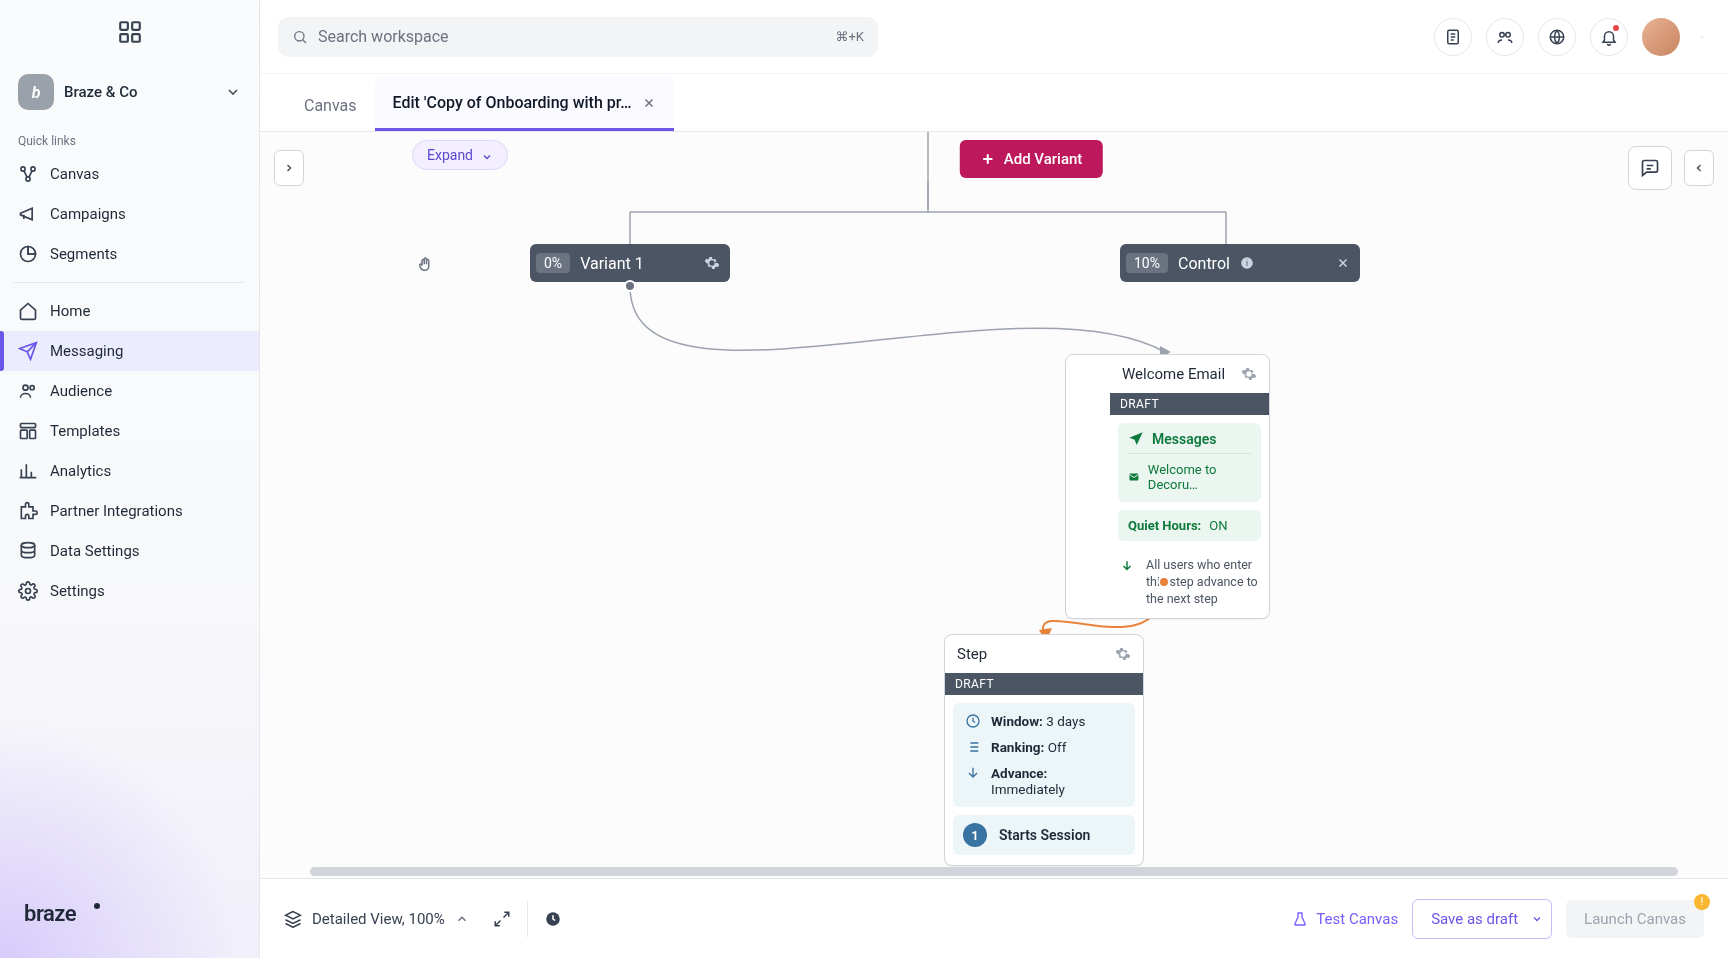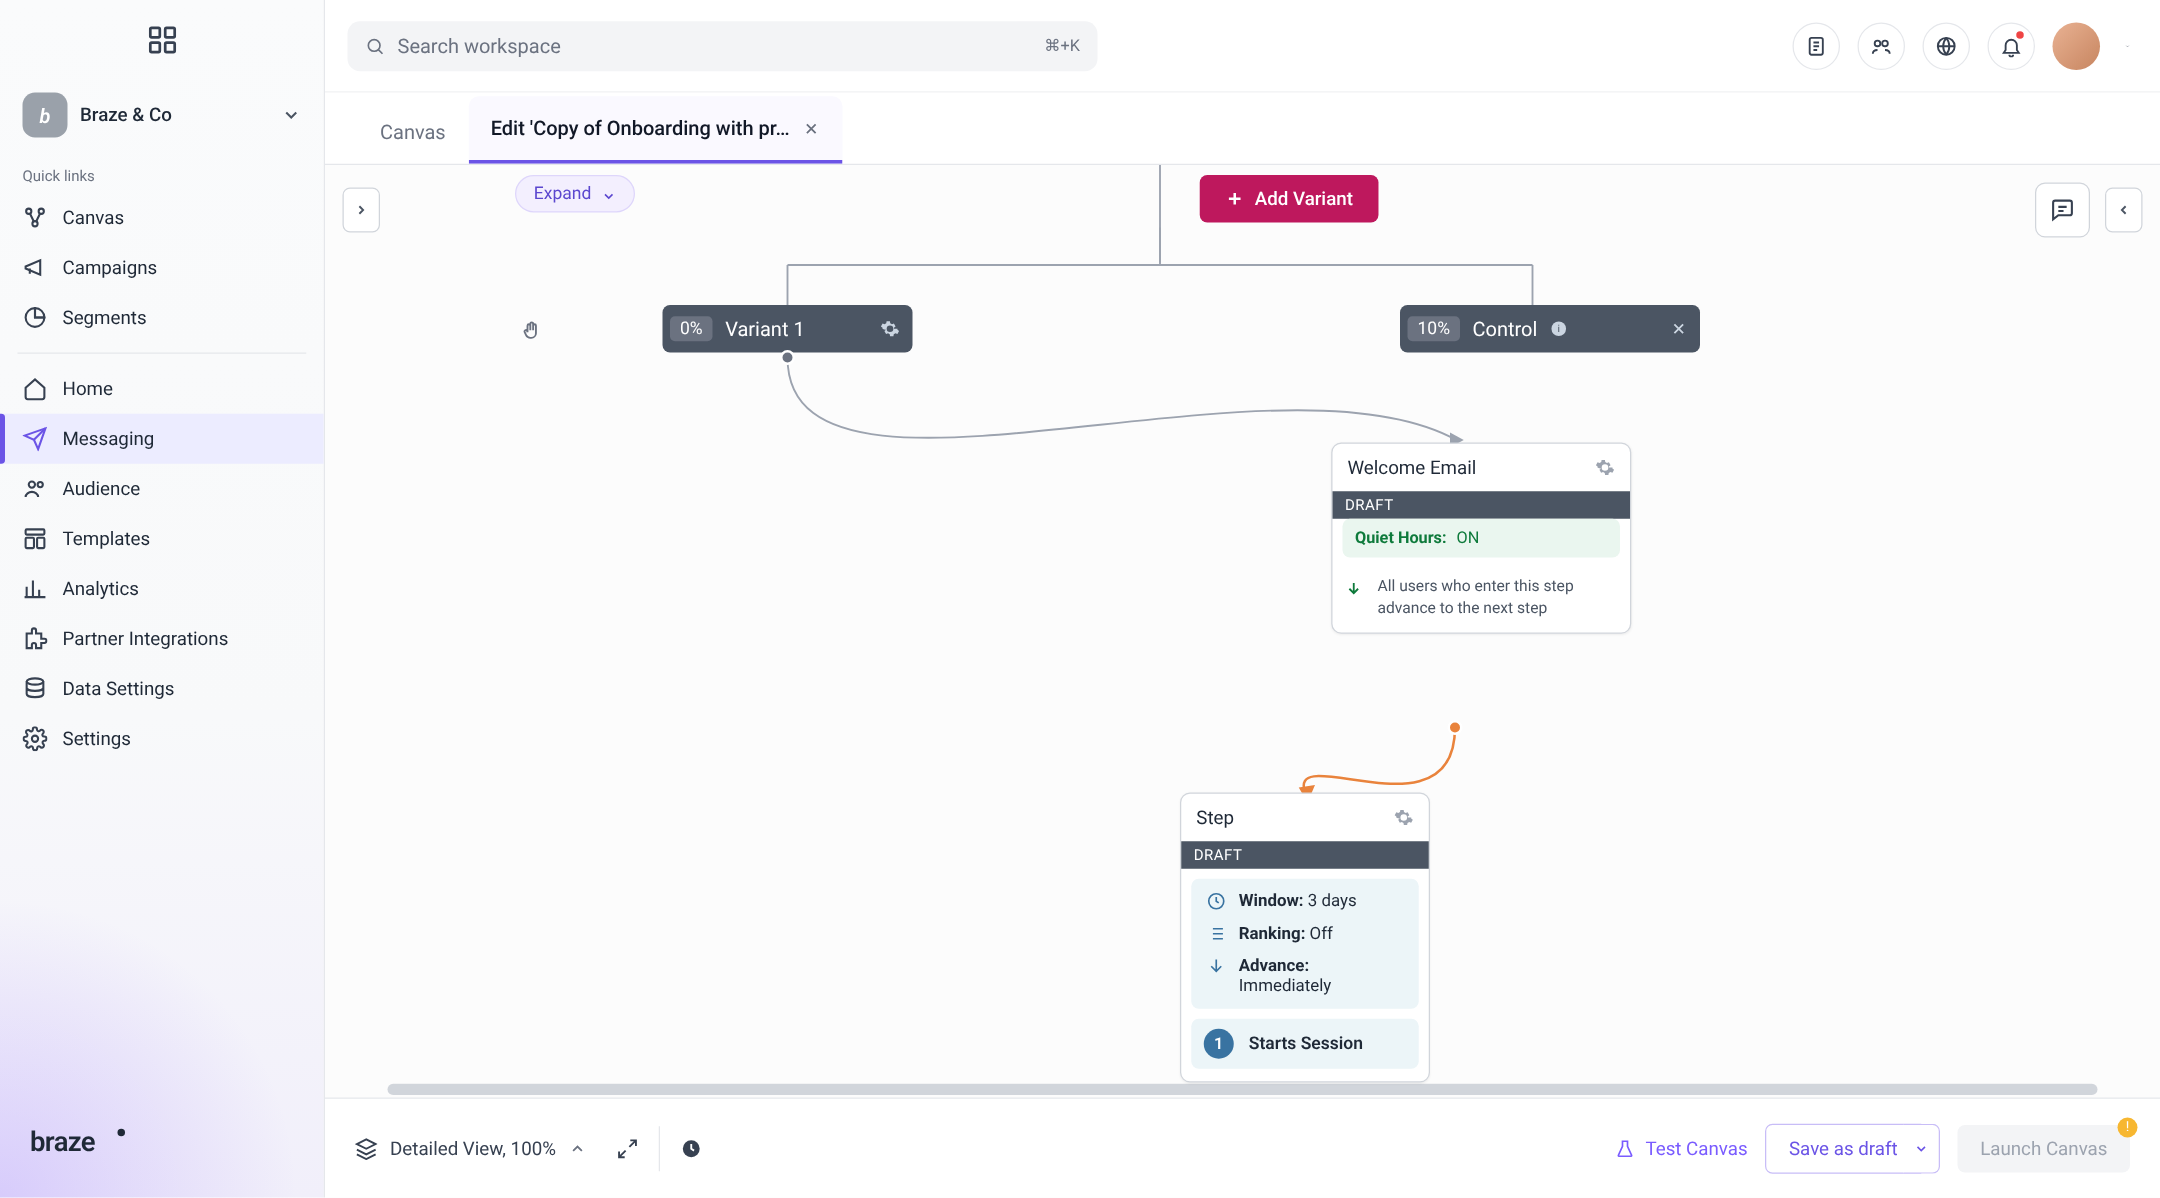--- a/index.html
+++ b/index.html
@@ -56,21 +56,21 @@
 .variant-bar .gear { color:#cbd5e1; cursor:pointer; }
 .variant-bar .close { color:#cbd5e1; cursor:pointer; }
 .variant1 { left:270px; top:112px; width:200px; }
 .variant-control { left:860px; top:112px; width:240px; }
 
 
 .card { position:absolute; background:#fff; border:1px solid #d1d5db; border-radius:8px; box-shadow:0 1px 2px rgba(0,0,0,0.06); z-index:3; }
 .card-head { display:flex; align-items:center; justify-content:space-between; padding:10px 12px; font-size:15px; color:#1f2937; }
 .card-head .gear { color:#9ca3af; cursor:pointer; }
 .draft-badge { background:#4b5563; color:#fff; font-size:12px; letter-spacing:0.4px; padding:4px 10px; }
-.card1 { left:805px; top:222px; width:240px; }
+.card1 { left:805px; top:222px; width:205px;padding-left:44px; }
 .msg-block { margin:8px 8px; background:#eaf6ef; border-radius:6px; padding:8px 10px; }
 .msg-row { display:flex; align-items:center; gap:8px; color:#0e7a3b; font-size:14px; font-weight:600; padding-bottom:6px; border-bottom:1px solid #cfe9d9; }
 .msg-sub { display:flex; align-items:center; gap:8px; color:#0e7a3b; font-size:13px; padding:8px 0 2px; }
 .quiet { margin:0 8px 8px; background:#eaf6ef; border-radius:6px; padding:8px 10px; color:#0e7a3b; font-size:13px; display:flex; gap:8px; }
 .advance-note { display:flex; gap:12px; align-items:flex-start; padding:8px 10px 10px; color:#4b5563; font-size:12.5px; line-height:1.35; }
 .advance-note svg { flex:none; margin-top:2px; color:#0e7a3b; }
 
 .card2 { left:684px; top:502px; width:200px; }
 .details { margin:8px; background:#ecf5f8; border-radius:6px; padding:10px 12px; font-size:13.5px; color:#1f2937; display:flex; flex-direction:column; gap:10px; }
 .detail-row { display:flex; align-items:flex-start; gap:10px; }
@@ -340,20 +340,35 @@
   </div>
 
   <div class="card card1">
     <div class="card-head">
       <span>Welcome Email</span>
       <svg class="gear" width="16" height="16" viewBox="0 0 24 24" fill="currentColor">
           <path d="M12 8a4 4 0 1 0 0 8 4 4 0 0 0 0-8zm9 4a7 7 0 0 1-.1 1.2l2 1.6-2 3.4-2.4-.9a7 7 0 0 1-2 1.2l-.4 2.5h-4l-.4-2.5a7 7 0 0 1-2-1.2l-2.4.9-2-3.4 2-1.6A7 7 0 0 1 3 12c0-.4 0-.8.1-1.2l-2-1.6 2-3.4 2.4.9a7 7 0 0 1 2-1.2L7.9 3h4l.4 2.5a7 7 0 0 1 2 1.2l2.4-.9 2 3.4-2 1.6c.1.4.1.8.1 1.2z"></path>
         </svg>
     </div>
     <div class="draft-badge">DRAFT</div>
+    <div class="msg-block">
+      <div class="msg-row">
+        <svg width="16" height="16" viewBox="0 0 24 24" fill="currentColor">
+            <path d="M22 2L2 10l8 3 3 8z"></path>
+          </svg>
+        <span>Messages</span>
+      </div>
+      <div class="msg-sub">
+        <svg width="14" height="14" viewBox="0 0 24 24" fill="currentColor">
+            <rect x="3" y="5" width="18" height="14" rx="2"></rect>
+            <path d="M3 7l9 6 9-6" stroke="#eaf6ef" stroke-width="2" fill="none"></path>
+          </svg>
+        <span>Welcome to Decoru…</span>
+      </div>
+    </div>
     <div class="quiet">
       <b>Quiet Hours:</b>
       <span>ON</span>
     </div>
     <div class="advance-note">
       <svg width="14" height="14" viewBox="0 0 24 24" fill="none" stroke="currentColor" stroke-width="2.5">
           <path d="M12 4v14M6 12l6 6 6-6"></path>
         </svg>
       <span>All users who enter this step advance to the next step</span>
     </div>

